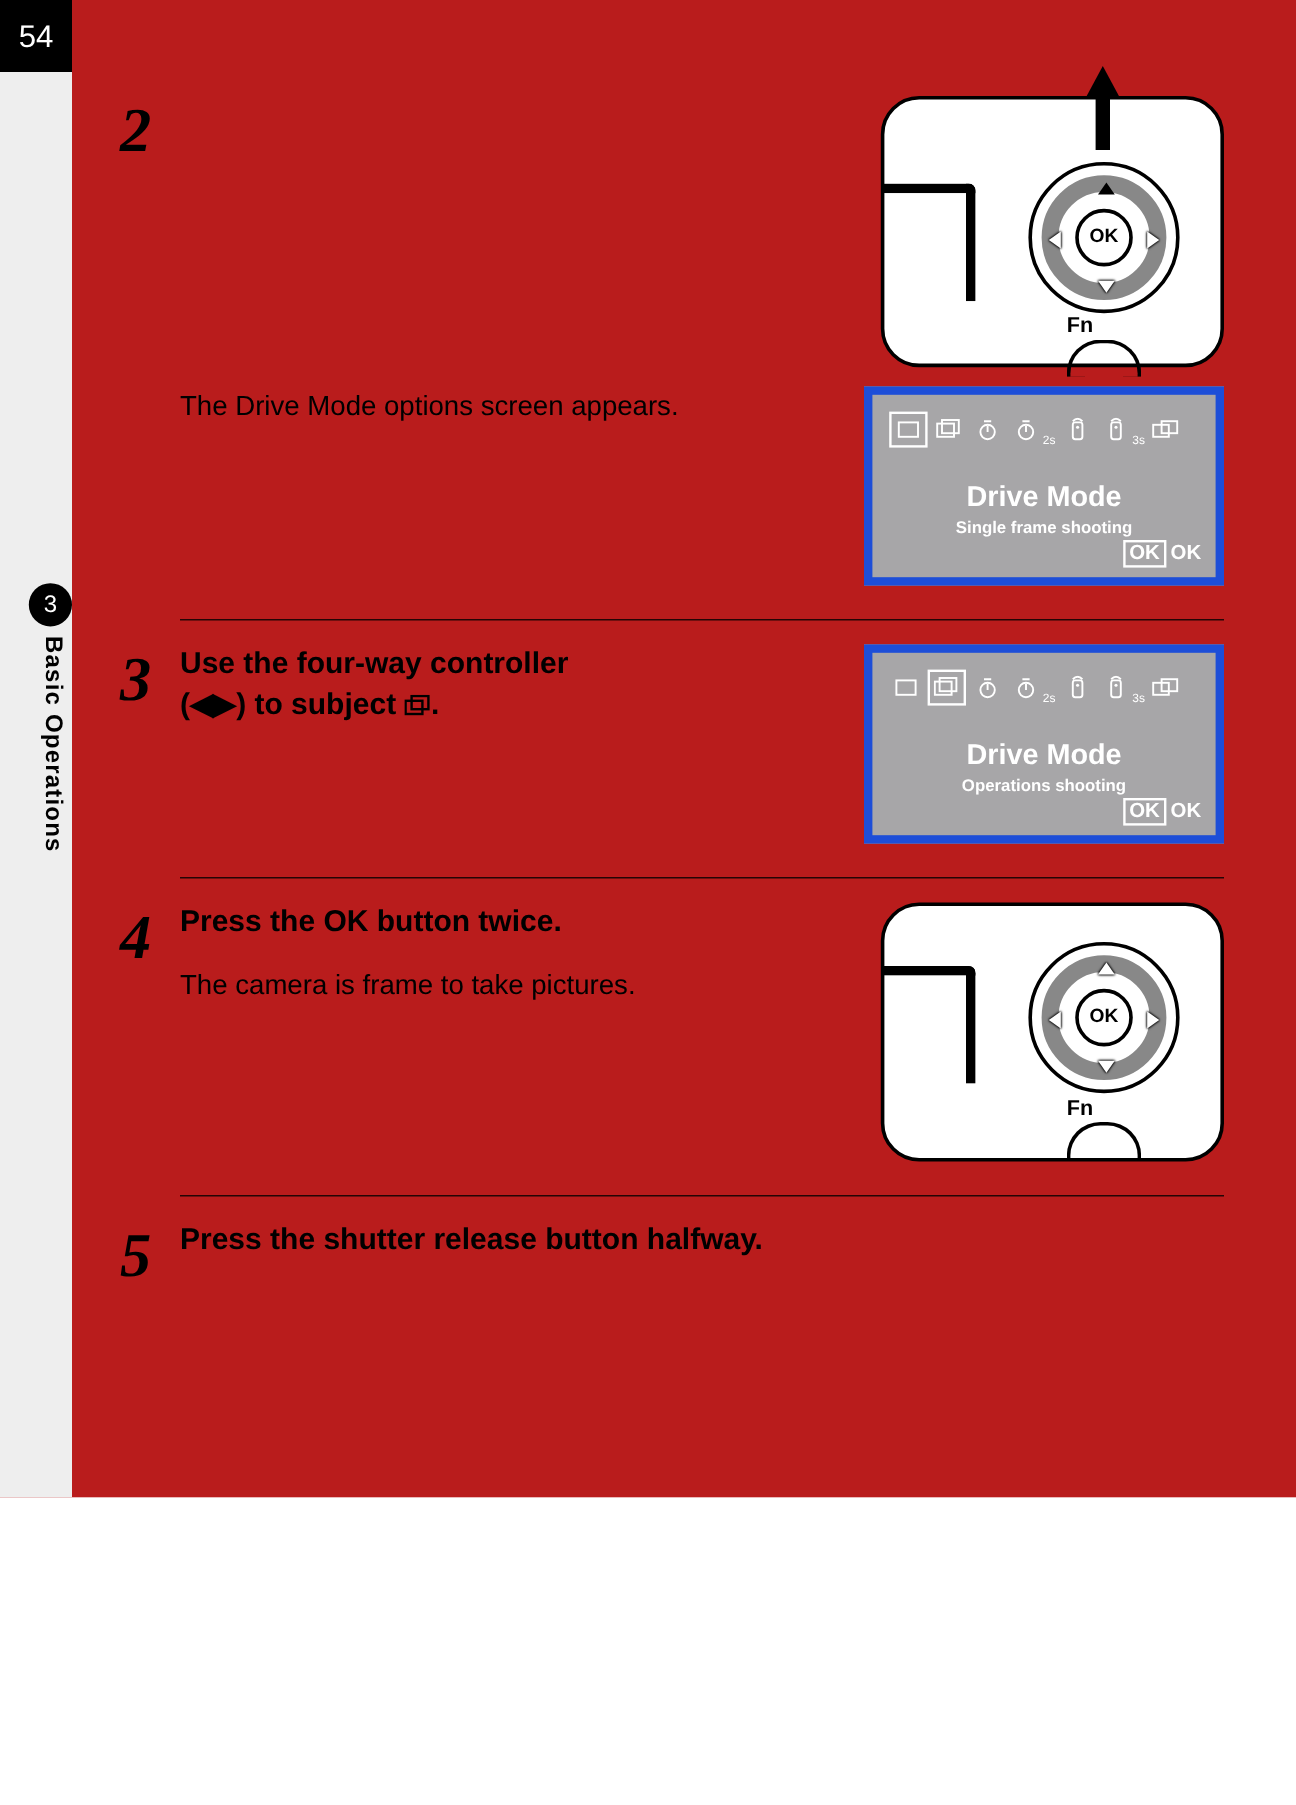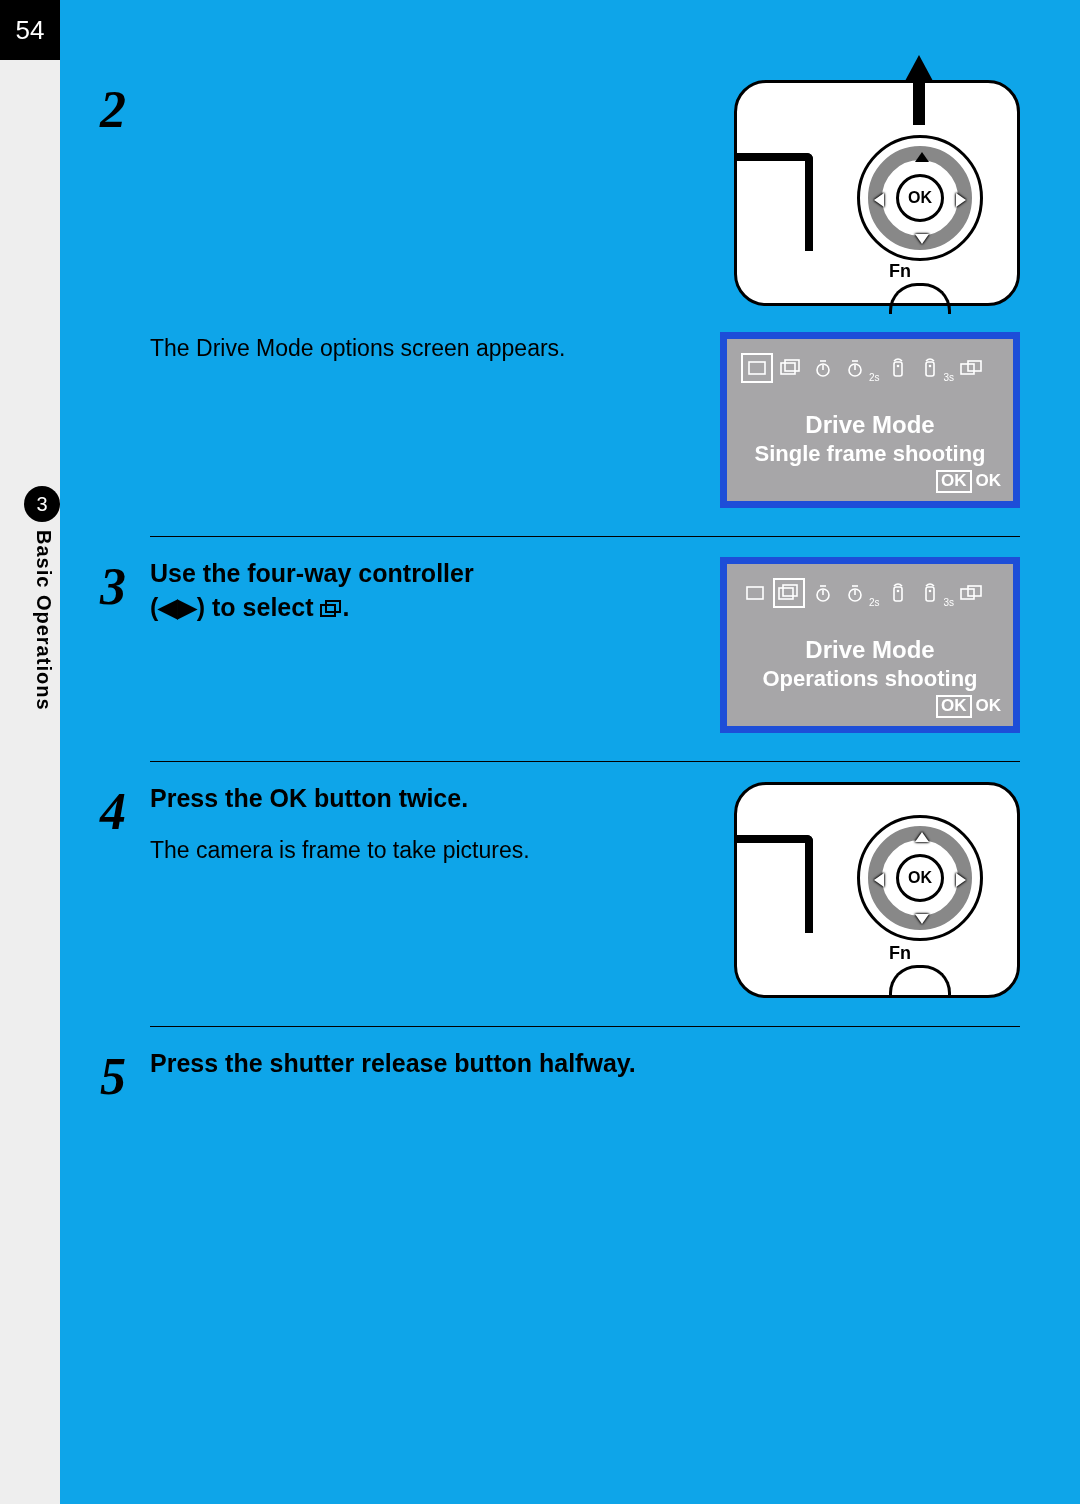--- a/index.html
+++ b/index.html
@@ -1,16 +1,16 @@
 <!DOCTYPE html>
 <html><head>
 <meta charset="utf-8">
 <style>
   html,body{margin:0;padding:0;background:#fff;font-family:Arial,Helvetica,sans-serif;color:#000}
-  .page{width:1080px;height:1504px;position:relative;background:#0ea5e9;overflow:hidden}
+  .page{width:1080px;height:1248px;position:relative;background:#b91c1c;overflow:hidden}
   .page-num{position:absolute;top:0;left:0;width:60px;height:60px;background:#000;color:#fff;font-size:26px;display:flex;align-items:center;justify-content:center}
   .side-gutter{position:absolute;left:0;top:60px;width:60px;height:1444px;background:#eee}
   .tab{position:absolute;left:24px;top:486px;width:36px;height:36px;border-radius:50%;background:#000;color:#fff;display:flex;align-items:center;justify-content:center;font-size:20px}
   .tab-label{position:absolute;left:32px;top:530px;writing-mode:vertical-rl;font-weight:bold;font-size:20px;letter-spacing:1px}
   .content{position:absolute;left:100px;top:80px;width:920px}
   .step{display:flex;margin-bottom:0}
   .num{font-family:"Times New Roman",serif;font-style:italic;font-weight:bold;font-size:52px;width:50px;flex:none;line-height:1;padding-top:4px}
   .body{flex:1}
   .title{font-weight:bold;font-size:25px;line-height:1.35;margin-bottom:18px}
   .row{display:flex;gap:28px;align-items:flex-start}
@@ -35,21 +35,21 @@
   .fn-ring{position:absolute;left:152px;top:200px;width:56px;height:28px;border:3px solid #000;border-bottom:none;border-radius:28px 28px 0 0}
   .bigarrow{position:absolute;left:168px;top:-28px;width:0;height:0;border-left:14px solid transparent;border-right:14px solid transparent;border-bottom:26px solid #000}
   .bigarrow::after{content:"";position:absolute;left:-6px;top:24px;width:12px;height:46px;background:#000}
   
   .lcd{width:300px;flex:none;border:7px solid #1d4ed8;background:#a7a6a8;padding:14px 14px 4px 14px;box-sizing:border-box;color:#fff;position:relative}
   .iconrow{display:flex;gap:4px;align-items:center;justify-content:flex-start;margin-bottom:28px}
   .iconrow .ic{width:28px;height:26px;display:flex;align-items:center;justify-content:center;font-size:18px;color:#fff}
   .iconrow .ic.sel{border:2px solid #fff}
   .iconrow .sub{font-size:10px;margin-left:-4px;align-self:flex-end;color:#fff}
   .lcd-title{text-align:center;font-weight:bold;font-size:24px;margin-bottom:2px}
-  .lcd-sub{text-align:center;font-weight:bold;font-size:22px;margin-bottom:30px}
+  .lcd-sub{text-align:center;font-weight:bold;font-size:14px;margin-bottom:30px}
   .okok{position:absolute;right:12px;bottom:8px;font-weight:bold;font-size:17px;color:#fff}
   .okok .box{border:2px solid #fff;padding:0 3px;margin-right:4px;display:inline-block;line-height:1.1}
   .hexdot{display:inline-block;width:16px;height:16px;background:#000;border-radius:3px;transform:rotate(0deg);vertical-align:-2px}
   svg .st{stroke:#fff;stroke-width:1.6;fill:none}
 </style>
 </head>
 <body>
 
 <div class="page">
   <div class="side-gutter"></div>
@@ -72,21 +72,21 @@
               <div class="okbtn">OK</div>
               <div class="tri up"></div>
                 <div class="tri down"></div>
                 <div class="tri left"></div>
                 <div class="tri right"></div>
             </div>
             <div class="fn">Fn</div>
             <div class="fn-ring"></div>
           </div>
         </div>
-        <div class="row" style="margin-top:26px">
+        <div class="row" style="margin-top:16px">
           <div class="txt">The Drive Mode options screen appears.</div>
           <div class="lcd">
             <div class="iconrow">
               <span class="ic sel">
                   <svg width="20" height="16">
                     <rect class="st" x="2" y="2" width="16" height="12"></rect>
                   </svg>
                 </span>
               <span class="ic">
                   <svg width="22" height="18">
@@ -139,21 +139,21 @@
         <hr class="sep">
       </div>
     </div>
 
     <div class="step">
       <div class="num">3</div>
       <div class="body">
         <div class="row">
           <div class="title" style="flex:1">
             <span>Use the four-way controller</span><br>
-            <span>(◀▶) to select </span><span class="glyph"><svg width="22" height="18">
+            <span>(◀▶) to subject </span><span class="glyph"><svg width="22" height="18">
                   <rect x="1" y="5" width="14" height="11" fill="none" stroke="#000" stroke-width="2"></rect>
                   <rect x="6" y="1" width="14" height="11" fill="none" stroke="#000" stroke-width="2"></rect>
                 </svg></span><b>.</b>
           </div>
           <div class="lcd">
             <div class="iconrow">
               <span class="ic">
                   <svg width="20" height="16">
                     <rect class="st" x="2" y="2" width="16" height="12"></rect>
                   </svg>

